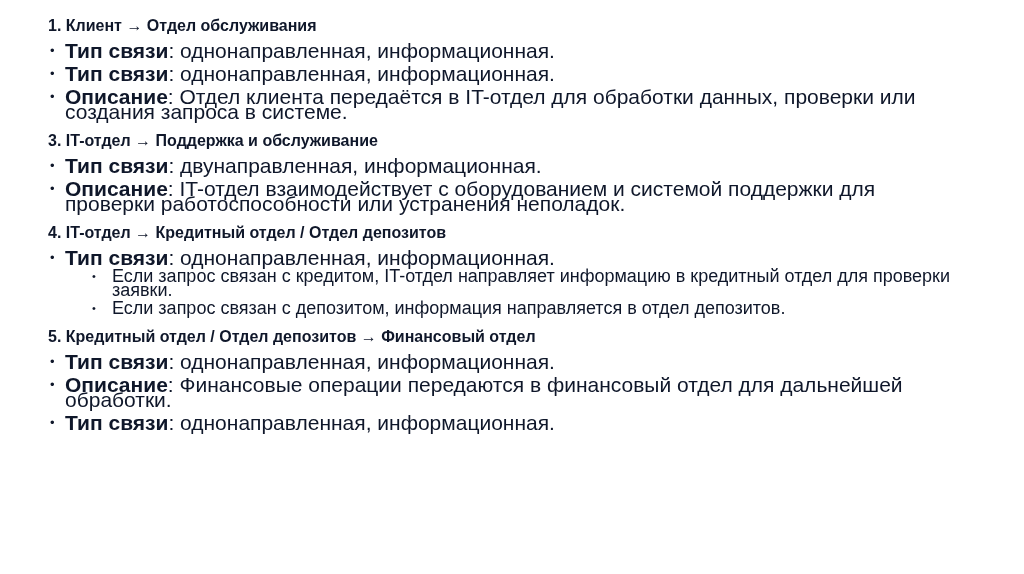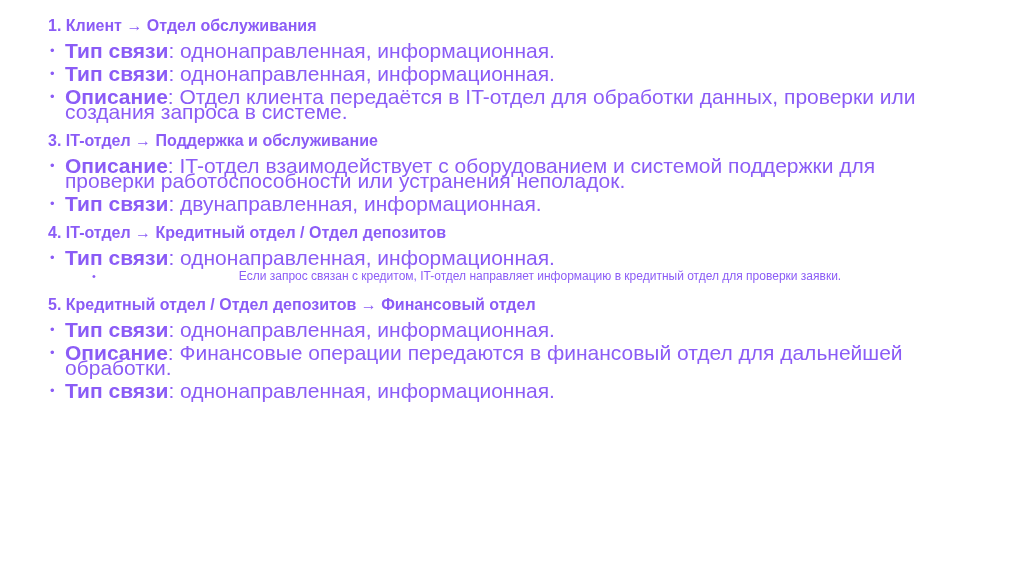--- a/index.html
+++ b/index.html
@@ -3,21 +3,21 @@
 <meta charset="utf-8">
 <style>
   html, body { margin: 0; padding: 0; background: #ffffff; }
   .slide {
     position: relative;
     width: 1024px;
     height: 574px;
     background: #ffffff;
     overflow: hidden;
     font-family: "Liberation Sans", sans-serif;
-    color: #8b5cf6;
+    color: #0f172a;
   }
   .content {
     position: absolute;
     left: 48px;
     top: 8px;
     width: 920px;
   }
   .sec-heading {
     font-size: 16px;
     font-weight: 700;
@@ -38,24 +38,23 @@
     position: absolute;
     left: 2px;
     top: 0;
     font-size: 13px;
   }
   .b-label { font-weight: 700; }
   .sub-bullet {
     position: relative;
     margin-left: 42px;
     padding-left: 22px;
-    font-size: 12px;
+    font-size: 18px;
     line-height: 14px;
     margin-top: 4px;
-    text-align: center;
   }
   .sub-bullet::before {
     content: "\2022";
     position: absolute;
     left: 2px;
     top: 0;
     font-size: 11px;
   }
 </style>
 </head>
@@ -69,28 +68,29 @@
       <div class="bullet"><span class="b-label">Тип связи</span><span class="b-text">: однонаправленная, информационная.</span></div>
     </div>
 
     <div>
       <div class="bullet"><span class="b-label">Тип связи</span><span class="b-text">: однонаправленная, информационная.</span></div>
       <div class="bullet"><span class="b-label">Описание</span><span class="b-text">: Отдел клиента передаётся в IT-отдел для обработки данных, проверки или создания запроса в системе.</span></div>
     </div>
 
     <div>
       <div class="sec-heading">3. IT-отдел → Поддержка и обслуживание</div>
+      <div class="bullet"><span class="b-label">Тип связи</span><span class="b-text">: двунаправленная, информационная.</span></div>
       <div class="bullet"><span class="b-label">Описание</span><span class="b-text">: IT-отдел взаимодействует с оборудованием и системой поддержки для проверки работоспособности или устранения неполадок.</span></div>
-      <div class="bullet"><span class="b-label">Тип связи</span><span class="b-text">: двунаправленная, информационная.</span></div>
     </div>
 
     <div>
       <div class="sec-heading">4. IT-отдел → Кредитный отдел / Отдел депозитов</div>
       <div class="bullet"><span class="b-label">Тип связи</span><span class="b-text">: однонаправленная, информационная.</span></div>
       <div class="sub-bullet">Если запрос связан с кредитом, IT-отдел направляет информацию в кредитный отдел для проверки заявки.</div>
+      <div class="sub-bullet">Если запрос связан с депозитом, информация направляется в отдел депозитов.</div>
     </div>
 
     <div>
       <div class="sec-heading">5. Кредитный отдел / Отдел депозитов → Финансовый отдел</div>
       <div class="bullet"><span class="b-label">Тип связи</span><span class="b-text">: однонаправленная, информационная.</span></div>
       <div class="bullet"><span class="b-label">Описание</span><span class="b-text">: Финансовые операции передаются в финансовый отдел для дальнейшей обработки.</span></div>
     </div>
 
     <div>
       <div class="bullet"><span class="b-label">Тип связи</span><span class="b-text">: однонаправленная, информационная.</span></div>

